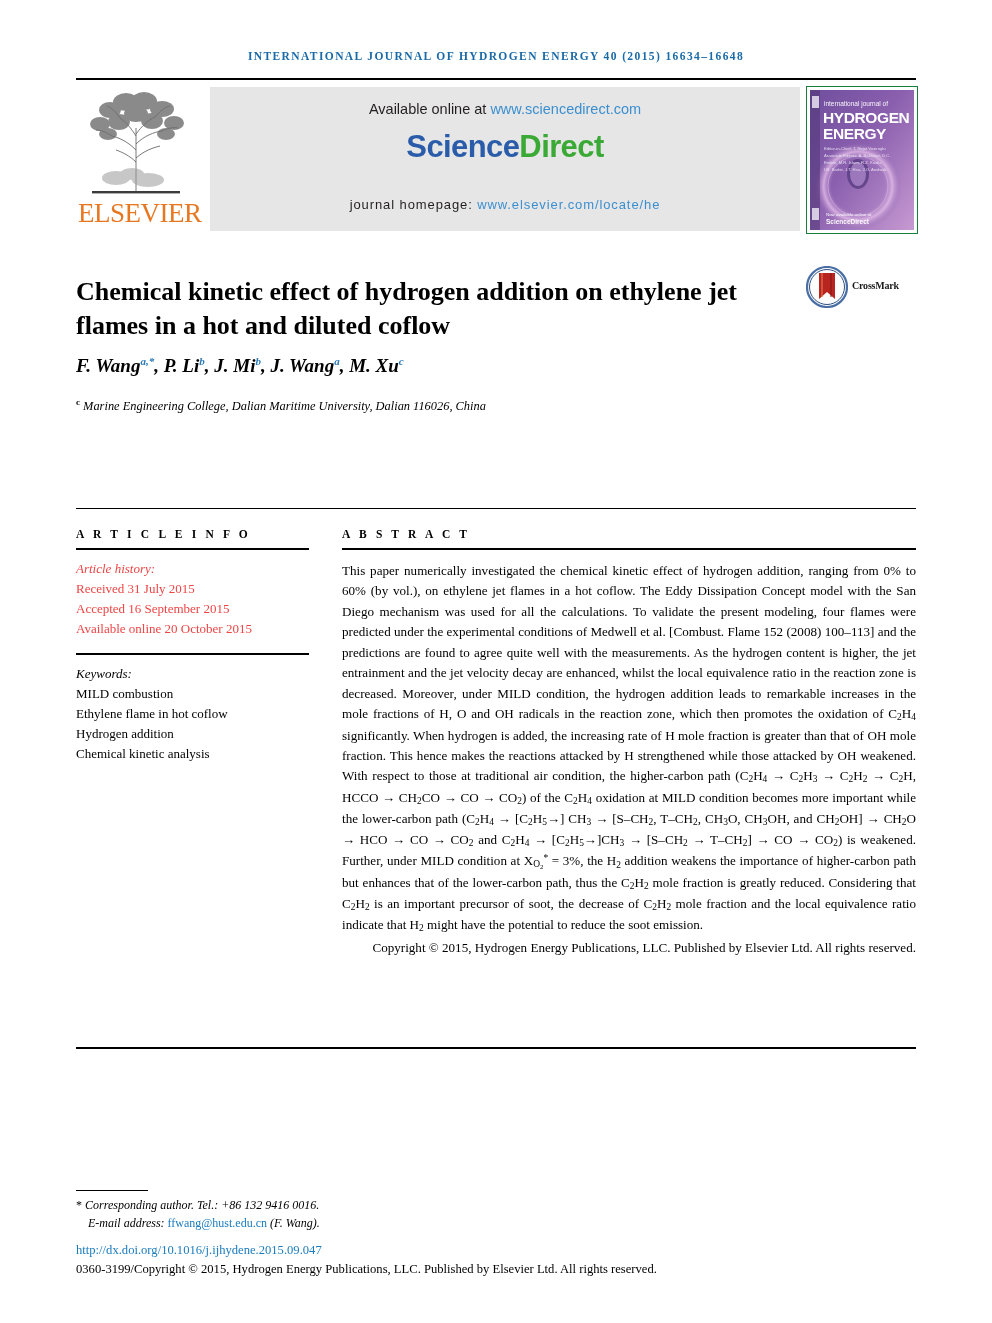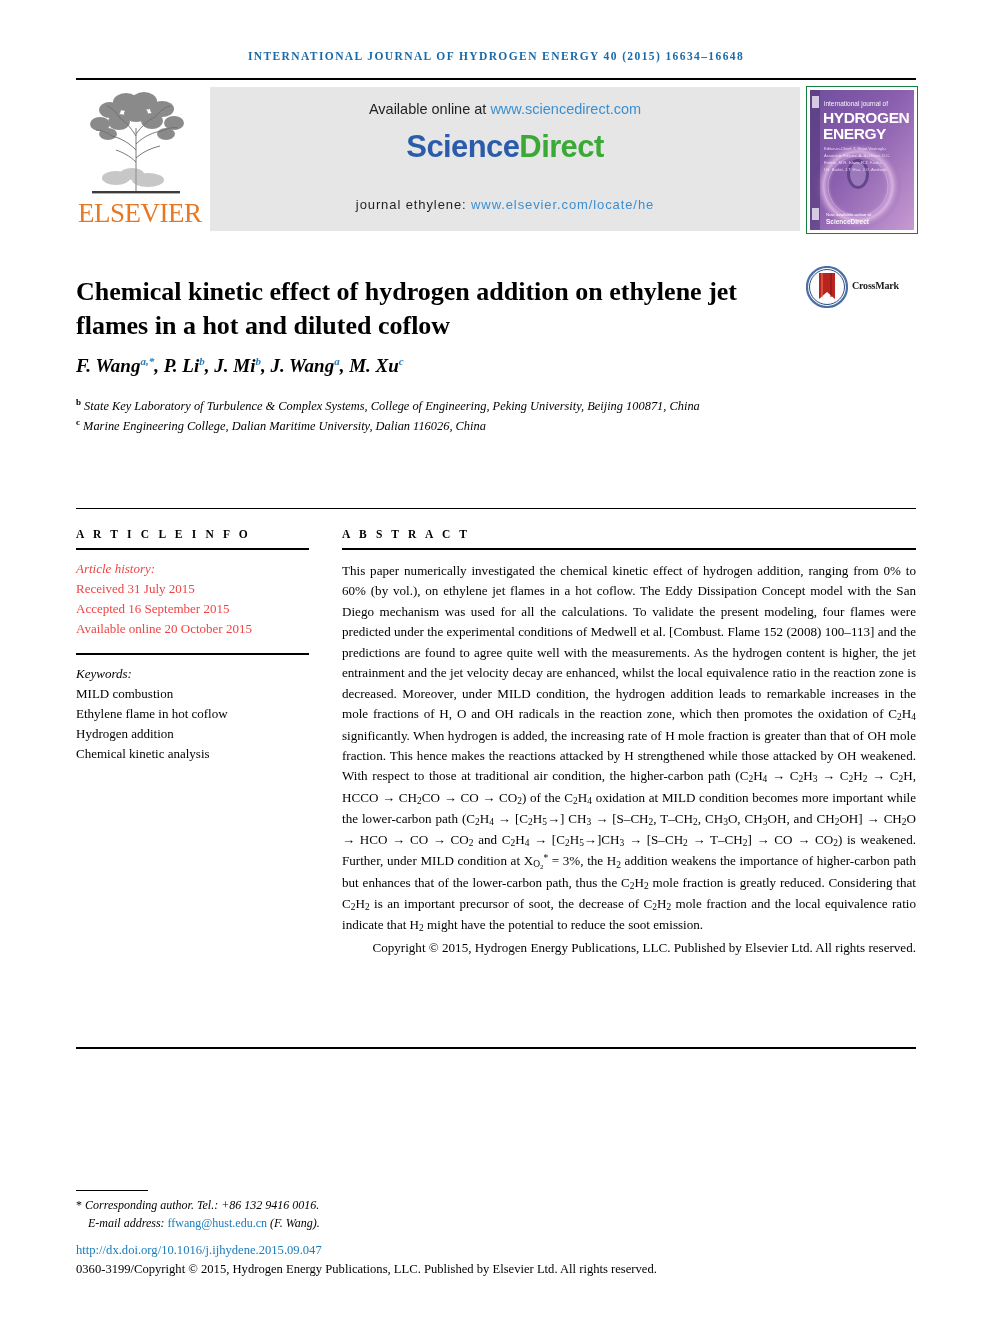--- a/index.html
+++ b/index.html
@@ -314,21 +314,21 @@
 
     <div class="sd-panel">
       <div class="sd-avail">
         <span>Available online at</span>
         <a href="#">www.sciencedirect.com</a>
       </div>
       <div class="sd-logo">
         <span class="sci">Science</span><span class="dir">Direct</span>
       </div>
       <div class="sd-home">
-        <span>journal ethylene:</span>
+        <span>journal homepage:</span>
         <a href="#">www.elsevier.com/locate/he</a>
       </div>
     </div>
 
     <div class="cover">
       <div class="cover-inner">
         <svg width="104" height="140" viewBox="0 0 104 140">
           <defs>
             <linearGradient id="cg" x1="0" y1="0" x2="1" y2="1">
               <stop offset="0%" stop-color="#6f4f9e"></stop>
@@ -375,21 +375,20 @@
       <circle cx="21" cy="21" r="17.5" fill="#fdfdfd" stroke="#2f4f7f" stroke-width="1"></circle>
       <path d="M13 7 L29 7 L29 33 L21 26 L13 33 Z" fill="#b8241f"></path>
       <path d="M16 7 L16 31" stroke="#e8734a" stroke-width="1.6" opacity="0.75"></path>
       <path d="M25 7 L25 31" stroke="#7e1512" stroke-width="1.6" opacity="0.6"></path>
     </svg>
     <div class="cm-text">CrossMark</div>
   </div>
 
   <div class="authors"><span>F. Wang<sup>a,*</sup></span>, <span>P. Li<sup>b</sup></span>, <span>J. Mi<sup>b</sup></span>, <span>J. Wang<sup>a</sup></span>, <span>M. Xu<sup>c</sup></span></div>
   <div class="affils">
-      <div><sup>b</sup> State Key Laboratory of Turbulence &amp; Complex Systems, College of Engineering, Peking University, Beijing 100871, China</div>
       <div><sup>c</sup> Marine Engineering College, Dalian Maritime University, Dalian 116026, China</div>
     </div>
 
   <div class="rule-mid"></div>
 
   <div class="col-info">
     <div class="sec-head">A R T I C L E  I N F O</div>
     <div class="hr-thick"></div>
     <div class="info-block">
       <div class="lead">Article history:</div>

